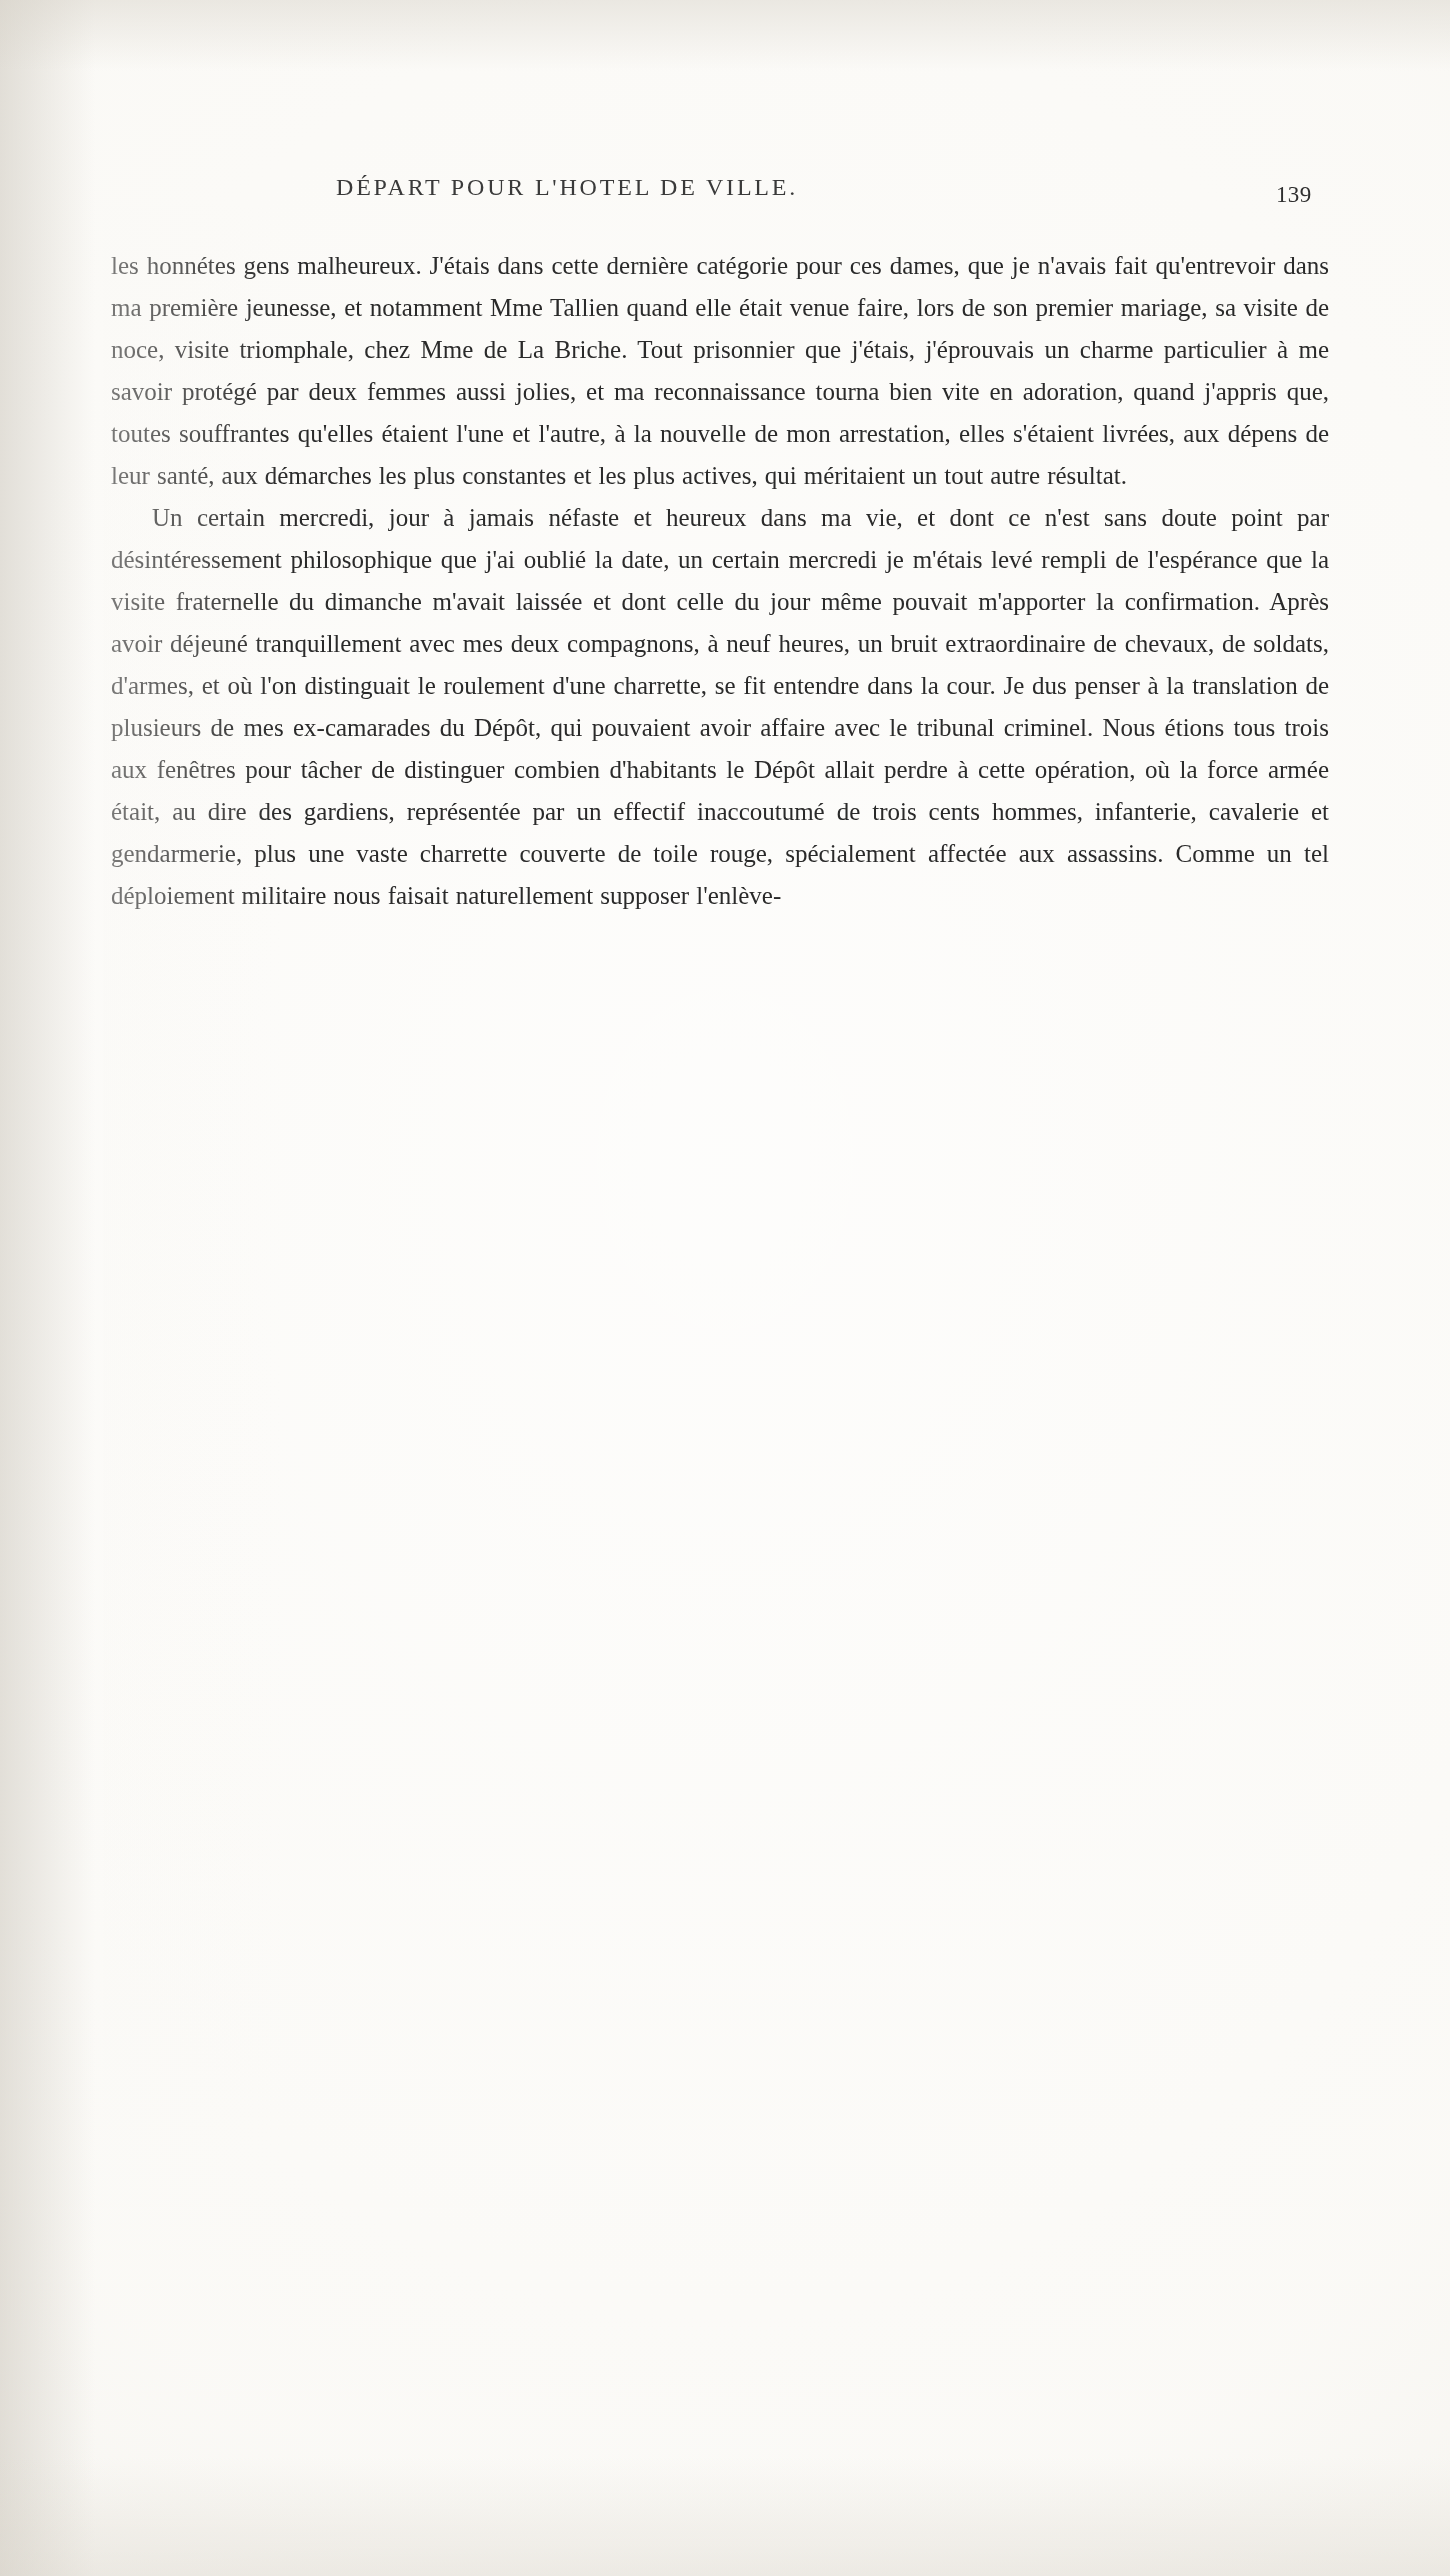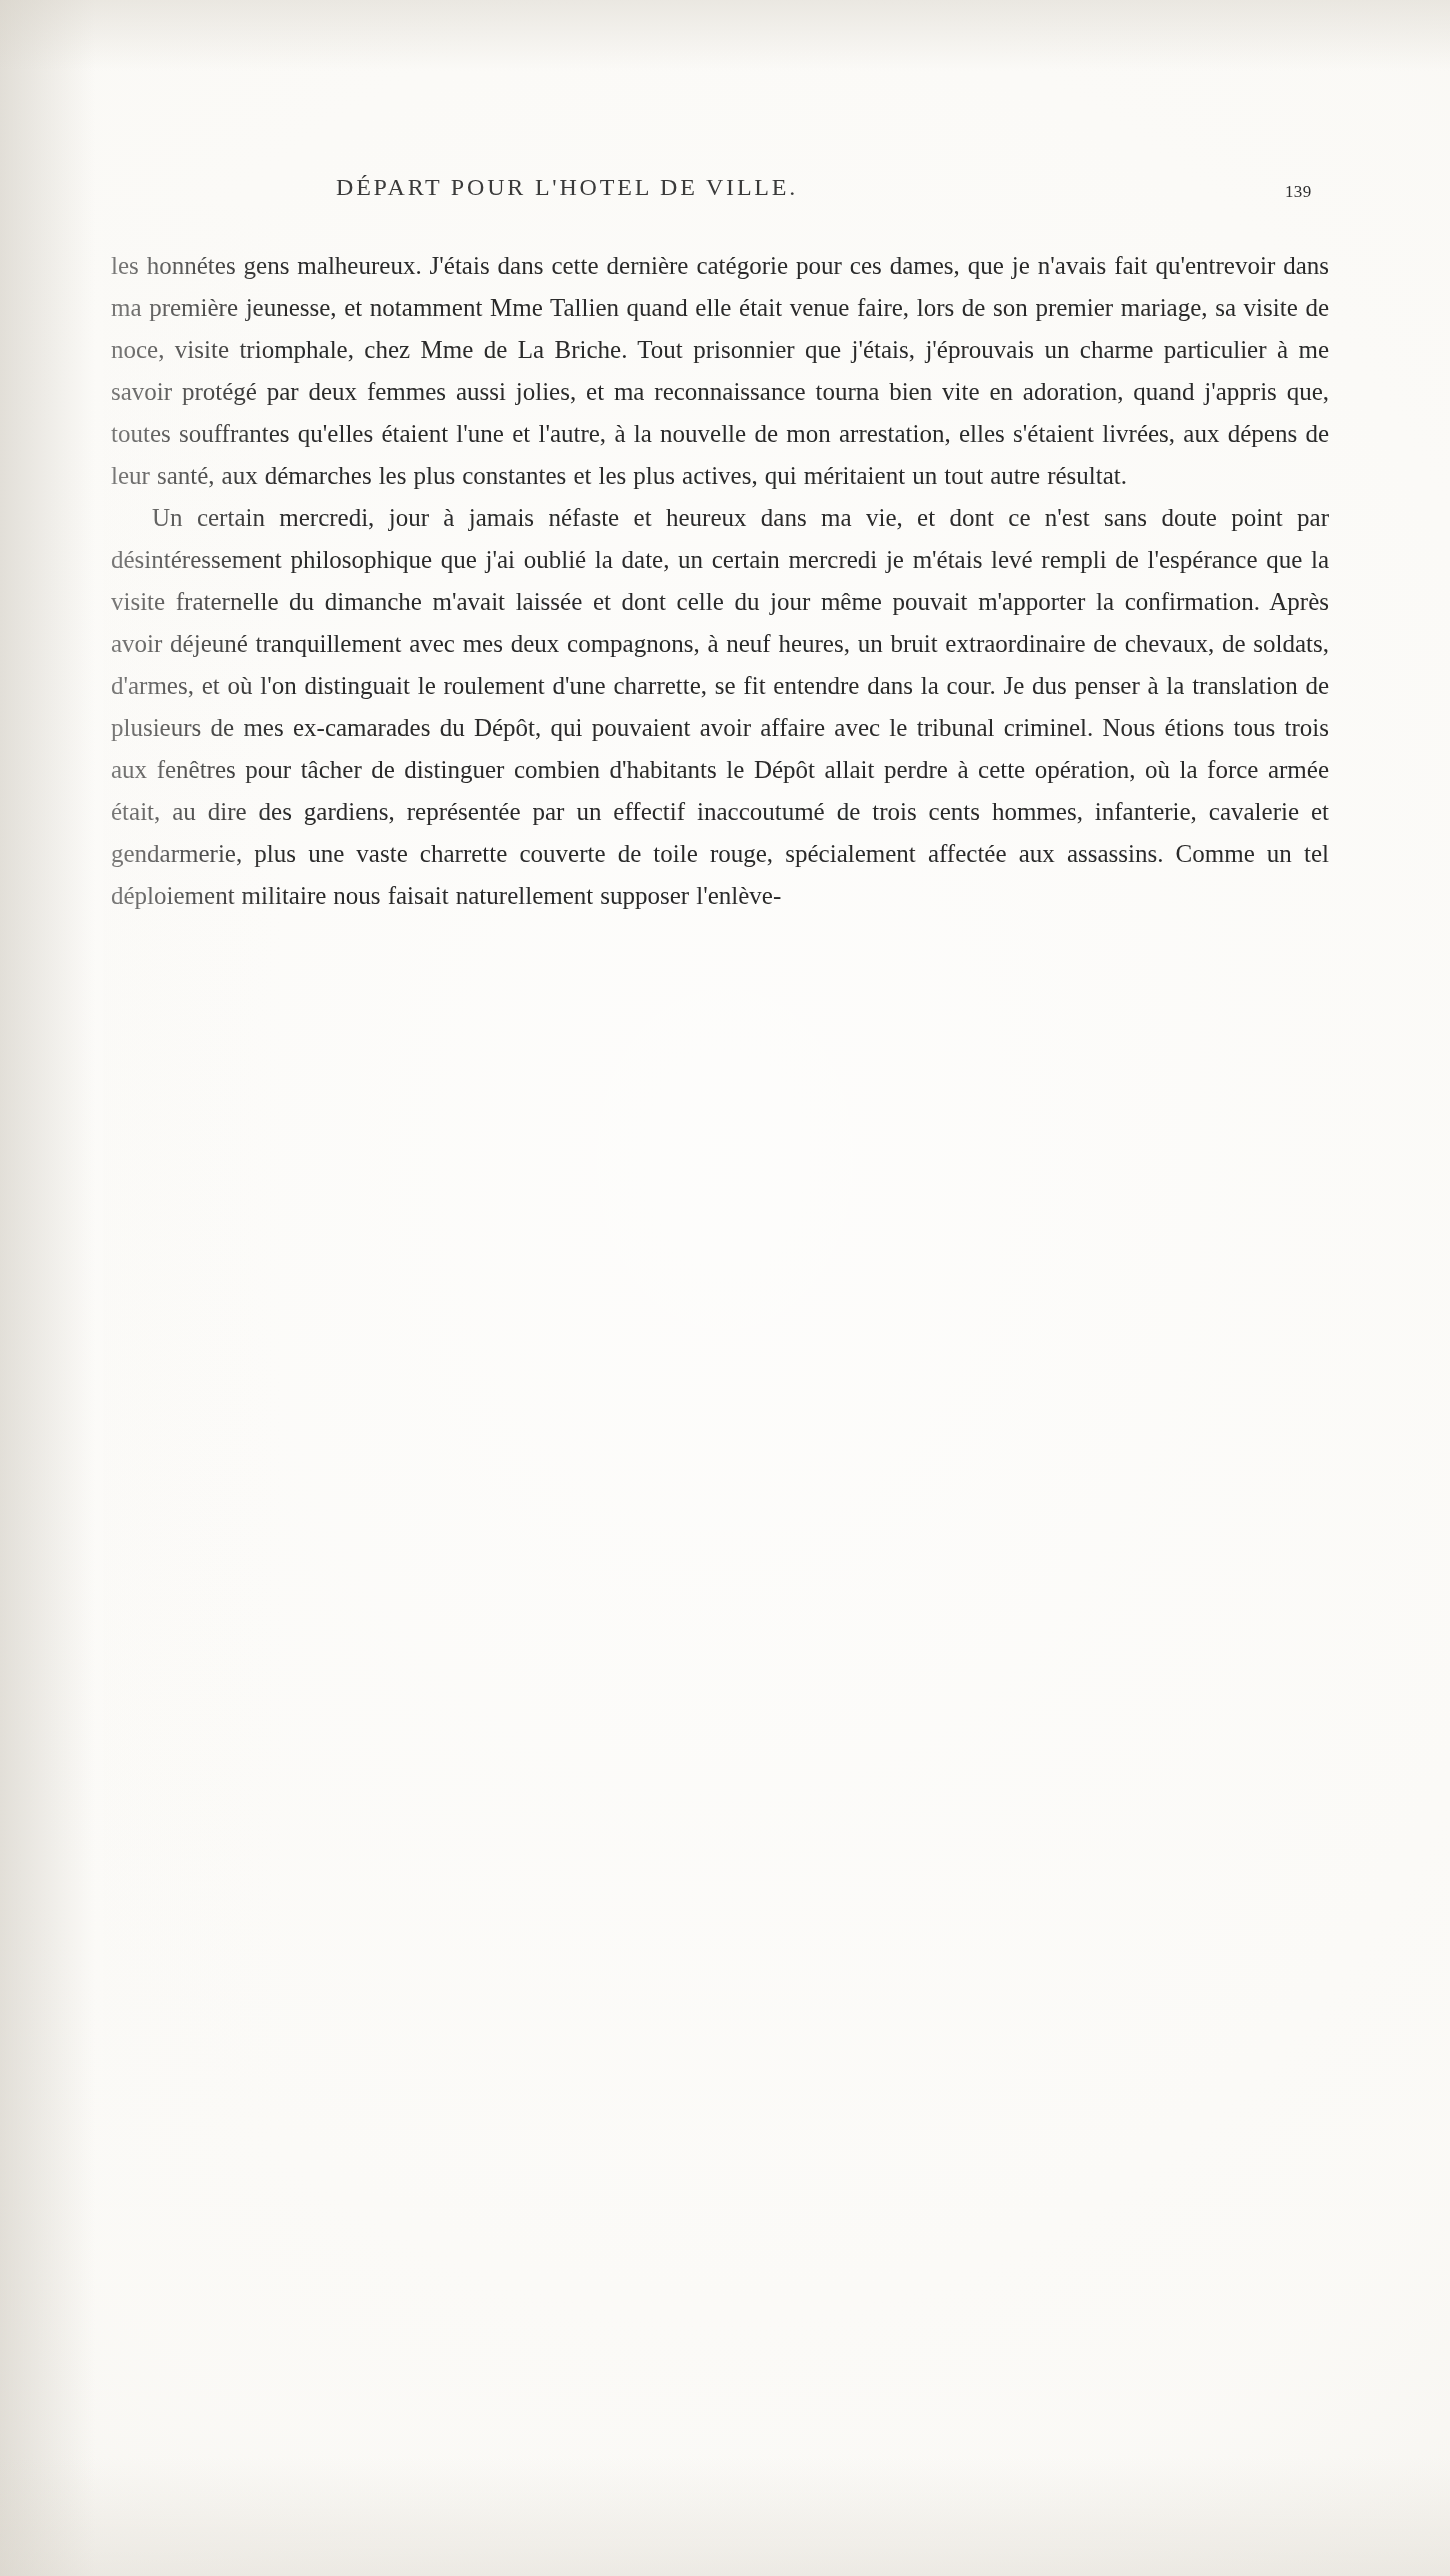--- a/index.html
+++ b/index.html
@@ -73,21 +73,21 @@
     font-size: 24px;
     letter-spacing: 2.8px;
     color: #3a3a3a;
     white-space: nowrap;
   }
   .folio {
     position: absolute;
     right: 17.4px;
     top: 8px;
     font-family: "Liberation Serif", serif;
-    font-size: 17px;
+    font-size: 23px;
     color: #2f2f2f;
     letter-spacing: 0.4px;
   }
 
   .body-text p {
     margin: 0;
     font-size: 25px;
     line-height: 42px;
     text-align: justify;
     text-align-last: left;

